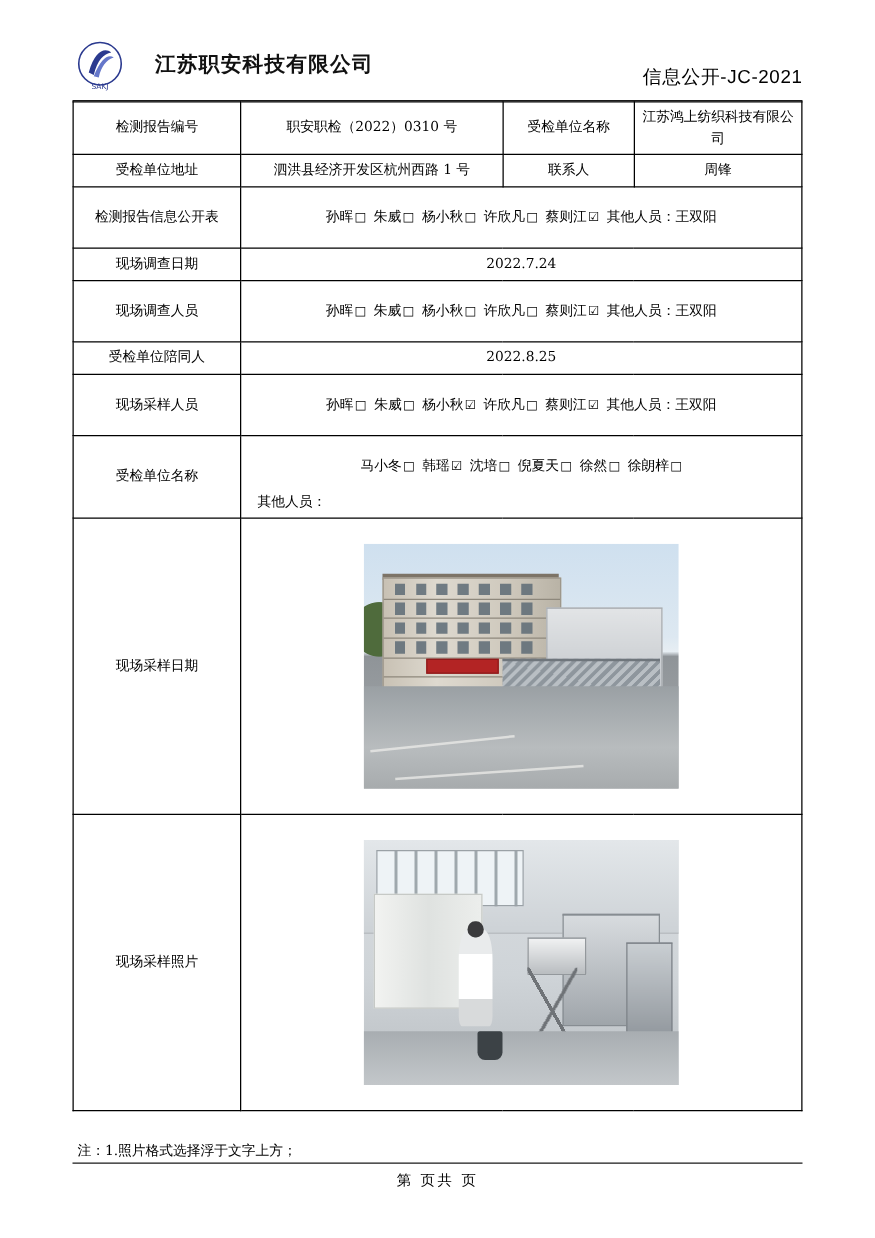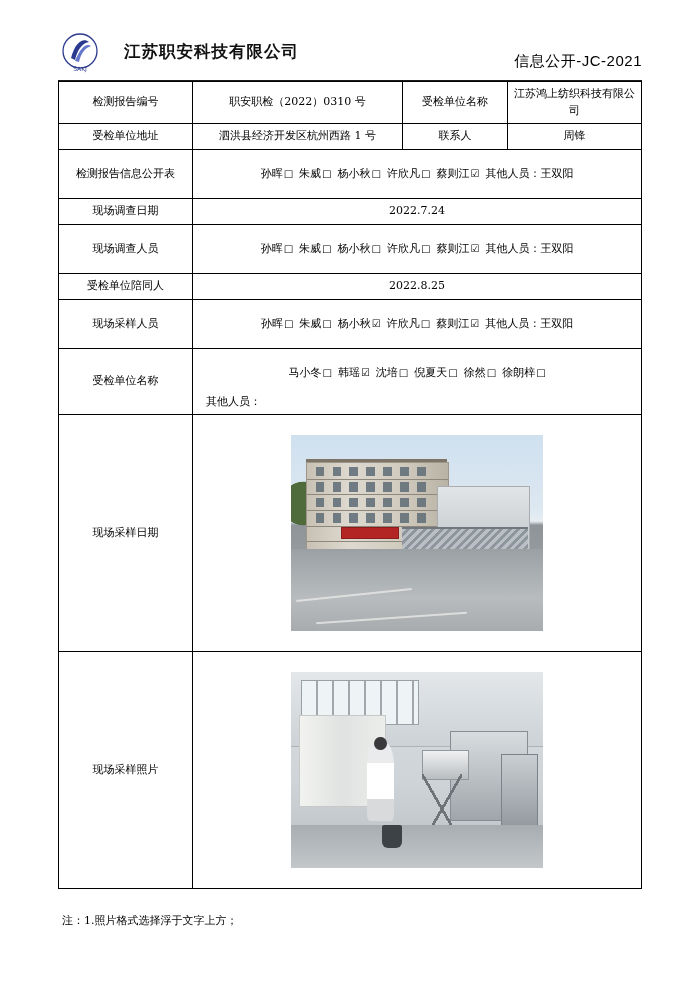--- a/index.html
+++ b/index.html
@@ -397,13 +397,14 @@
               <div class="bucket"></div>
             </div>
           </div>
         </td>
       </tr>
     </tbody>
   </table>
 
   <div class="note">注：1.照片格式选择浮于文字上方；</div>
 
+  <div class="footer">第  页共    页</div>
 </div>
 
 </body></html>

